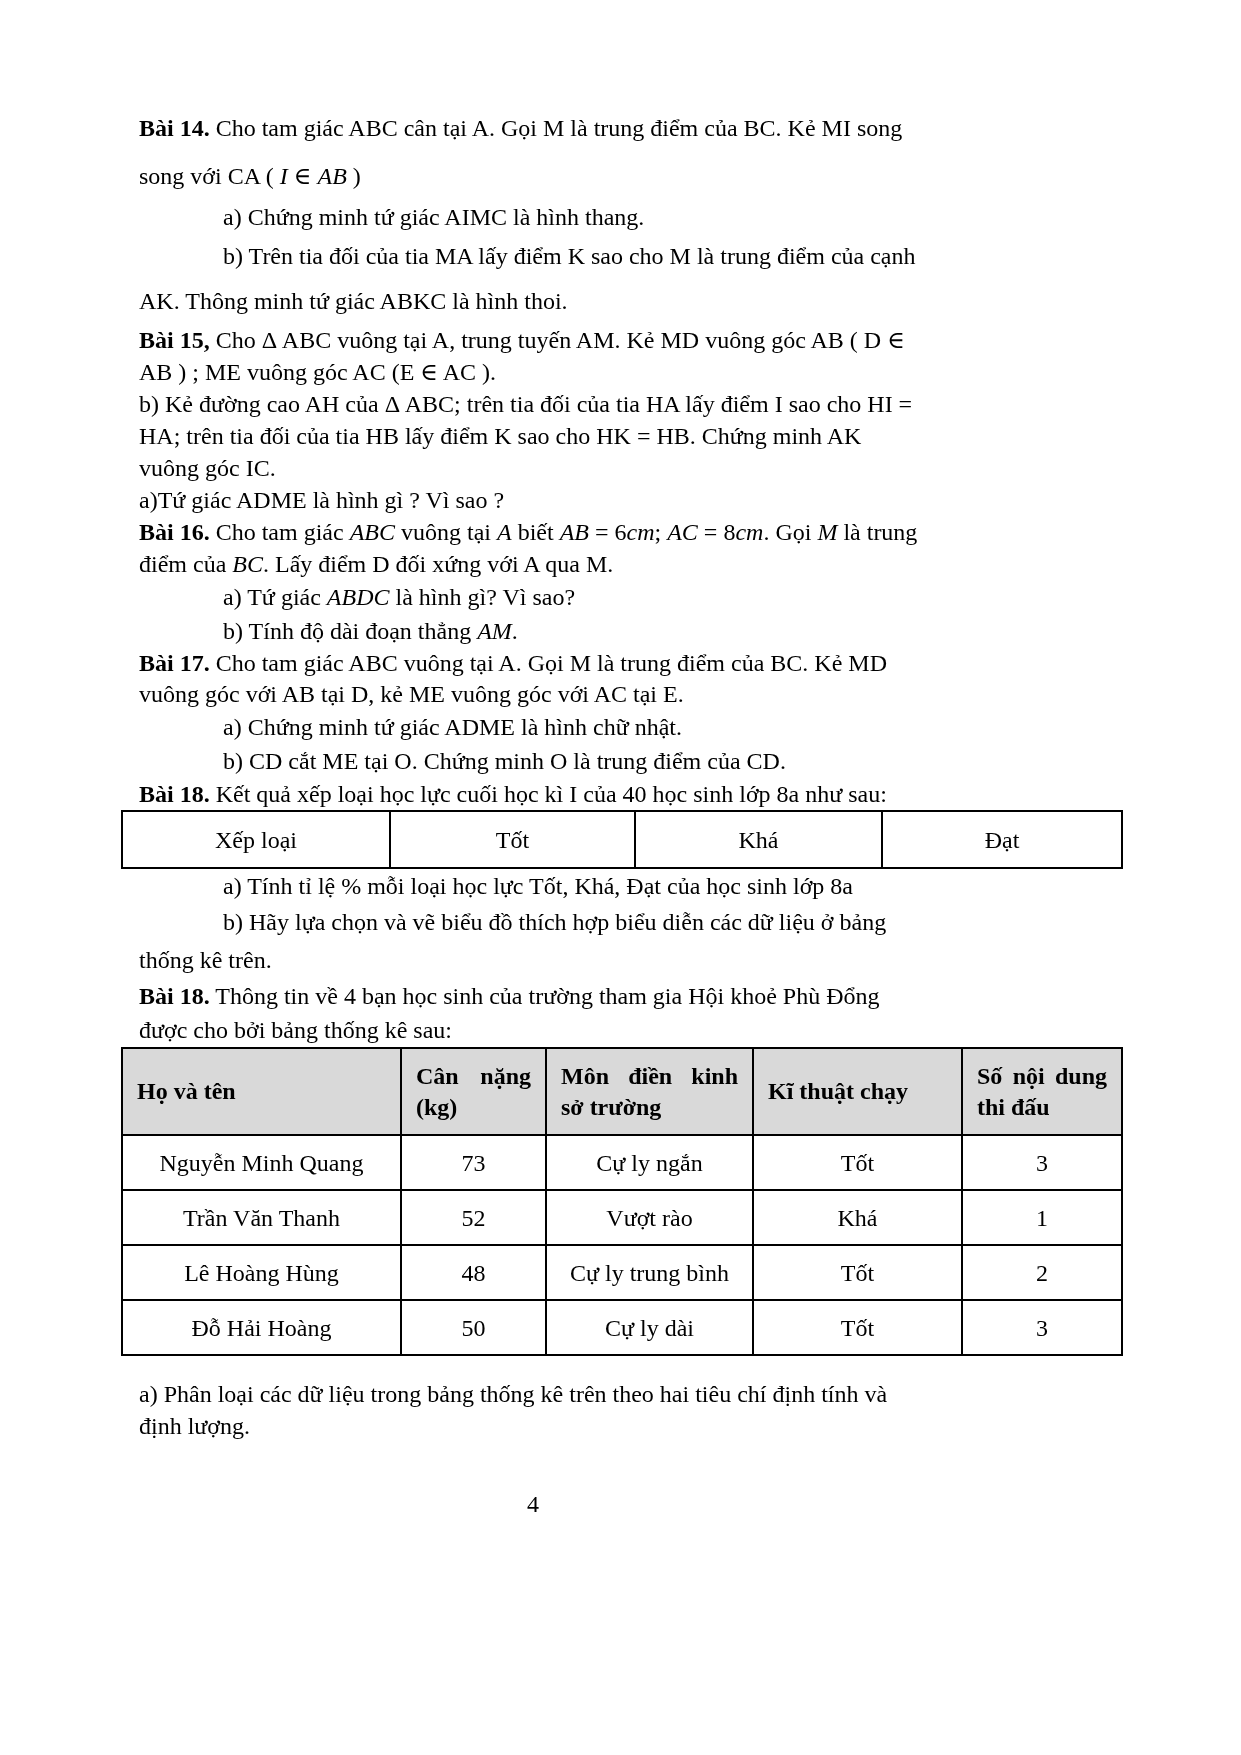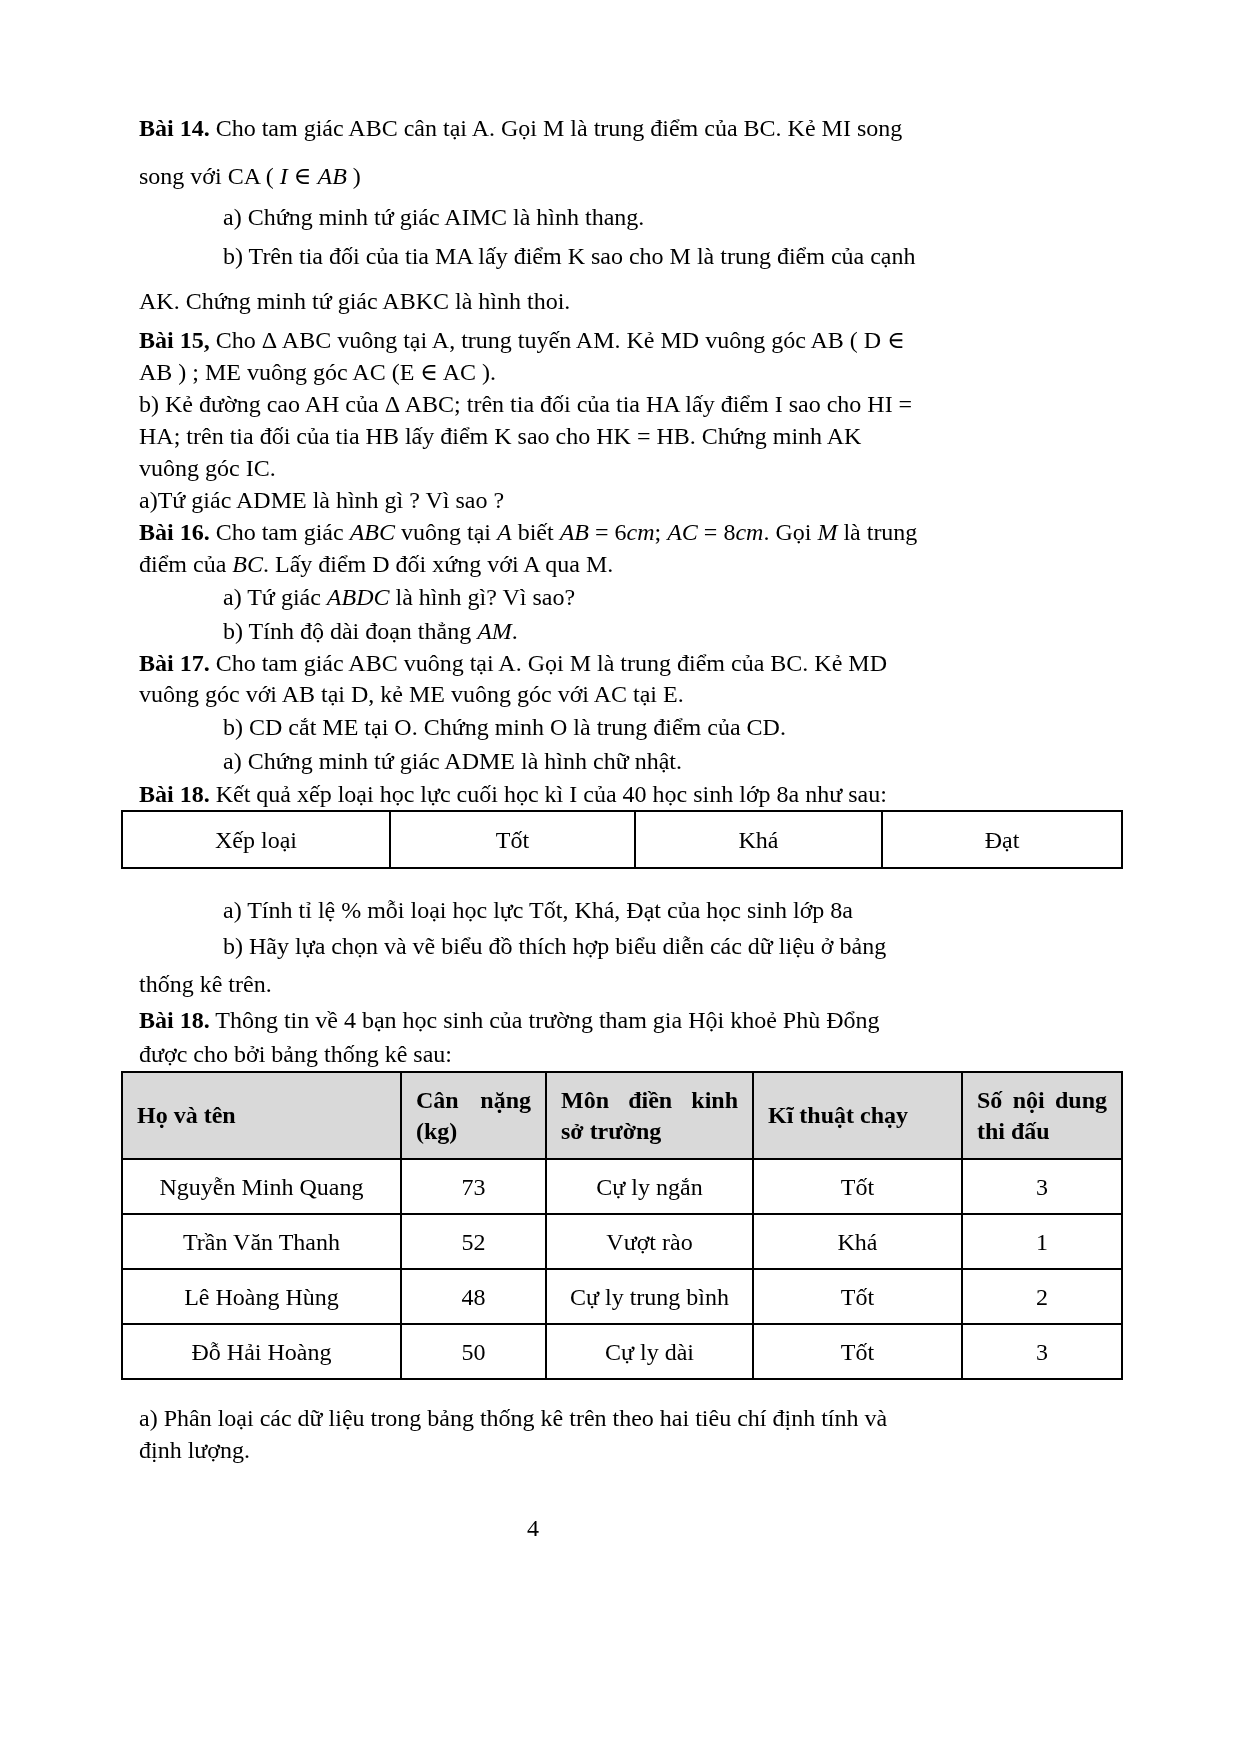--- a/index.html
+++ b/index.html
@@ -21,21 +21,21 @@
   .lh31{line-height:31px}.lh32{line-height:32px}.lh34{line-height:34px}
   .lh38{line-height:38px}.lh45{line-height:45px}.lh48{line-height:48px}
   .mb0{margin-bottom:0}.mb4{margin-bottom:4px}.mb6{margin-bottom:6px}
   .mb8{margin-bottom:8px}.mb10{margin-bottom:10px}.mb12{margin-bottom:12px}
   .mb14{margin-bottom:14px}.mb16{margin-bottom:16px}.mb18{margin-bottom:18px}
   .seg-b{font-weight:bold;}
   .seg-i{font-style:italic;}
 
   table{
     border-collapse:collapse;table-layout:fixed;
-    width:1000px;margin:0 0 24px -18px;
+    width:1000px;margin:0 0 0 -18px;
   }
   td,th{
     border:2px solid #000;
     padding:0 14px;
     overflow:hidden;
     font-weight:normal;
   }
   
   table.t1 td{height:55px;text-align:center;vertical-align:middle;line-height:30px;}
   
@@ -50,33 +50,33 @@
   .ac{text-align:center;}
   .pageno{margin-top:46px;text-align:center;line-height:32px;}
 </style>
 </head>
 <body>
 
 <div class="page">
 
   <p class="para j lh48 mb16"><span class="seg-b">Bài 14.</span><span> Cho tam giác ABC cân tại A. Gọi M là trung điểm của BC. Kẻ MI song song với CA ( </span><span class="seg-i">I</span><span> ∈ </span><span class="seg-i">AB</span><span> )</span></p>
   <p class="para ind lh34 mb8"><span>a) Chứng minh tứ giác AIMC là hình thang.</span></p>
-  <p class="para j ind lh45 mb18"><span>b) Trên tia đối của tia MA lấy điểm K sao cho M là trung điểm của cạnh AK. Chứng minh tứ giác ABKC là hình thoi.</span></p>
+  <p class="para j ind lh45 mb18"><span>b) Trên tia đối của tia MA lấy điểm K sao cho M là trung điểm của cạnh AK. Thông minh tứ giác ABKC là hình thoi.</span></p>
 
   <p class="para j lh32 mb12"><span class="seg-b">Bài 15,</span><span> Cho Δ ABC vuông tại A, trung tuyến AM. Kẻ MD vuông góc AB ( D ∈ AB ) ; ME vuông góc AC (E ∈ AC ).</span></p>
   <p class="para j lh32 mb12"><span>b) Kẻ đường cao AH của Δ ABC; trên tia đối của tia HA lấy điểm I sao cho HI = HA; trên tia đối của tia HB lấy điểm K sao cho HK = HB. Chứng minh AK vuông góc IC.</span></p>
   <p class="para lh32 mb8"><span>a)Tứ giác ADME là hình gì ? Vì sao ?</span></p>
 
   <p class="para j lh32 mb14"><span class="seg-b">Bài 16.</span><span> Cho tam giác </span><span class="seg-i">ABC</span><span> vuông tại </span><span class="seg-i">A</span><span> biết </span><span class="seg-i">AB</span><span> = 6</span><span class="seg-i">cm</span><span>; </span><span class="seg-i">AC</span><span> = 8</span><span class="seg-i">cm</span><span>. Gọi </span><span class="seg-i">M</span><span> là trung điểm của </span><span class="seg-i">BC</span><span>. Lấy điểm D đối xứng với A qua M.</span></p>
   <p class="para ind lh34 mb8"><span>a) Tứ giác </span><span class="seg-i">ABDC</span><span> là hình gì? Vì sao?</span></p>
   <p class="para ind lh34 mb10"><span>b) Tính độ dài đoạn thẳng </span><span class="seg-i">AM</span><span>.</span></p>
 
   <p class="para j lh31 mb14"><span class="seg-b">Bài 17.</span><span> Cho tam giác ABC vuông tại A. Gọi M là trung điểm của BC. Kẻ MD vuông góc với AB tại D, kẻ ME vuông góc với AC tại E.</span></p>
+  <p class="para ind lh34 mb6"><span>a) Chứng minh tứ giác ADME là hình chữ nhật.</span></p>
   <p class="para ind lh34 mb8"><span>b) CD cắt ME tại O. Chứng minh O là trung điểm của CD.</span></p>
-  <p class="para ind lh34 mb6"><span>a) Chứng minh tứ giác ADME là hình chữ nhật.</span></p>
 
   <p class="para lh32 mb14"><span class="seg-b">Bài 18.</span><span> Kết quả xếp loại học lực cuối học kì I của  40 học sinh lớp 8a như sau:</span></p>
 
   <table class="t1">
     <colgroup>
       <col style="width:268px">
         <col style="width:245px">
         <col style="width:247px">
         <col style="width:240px">
     </colgroup>

